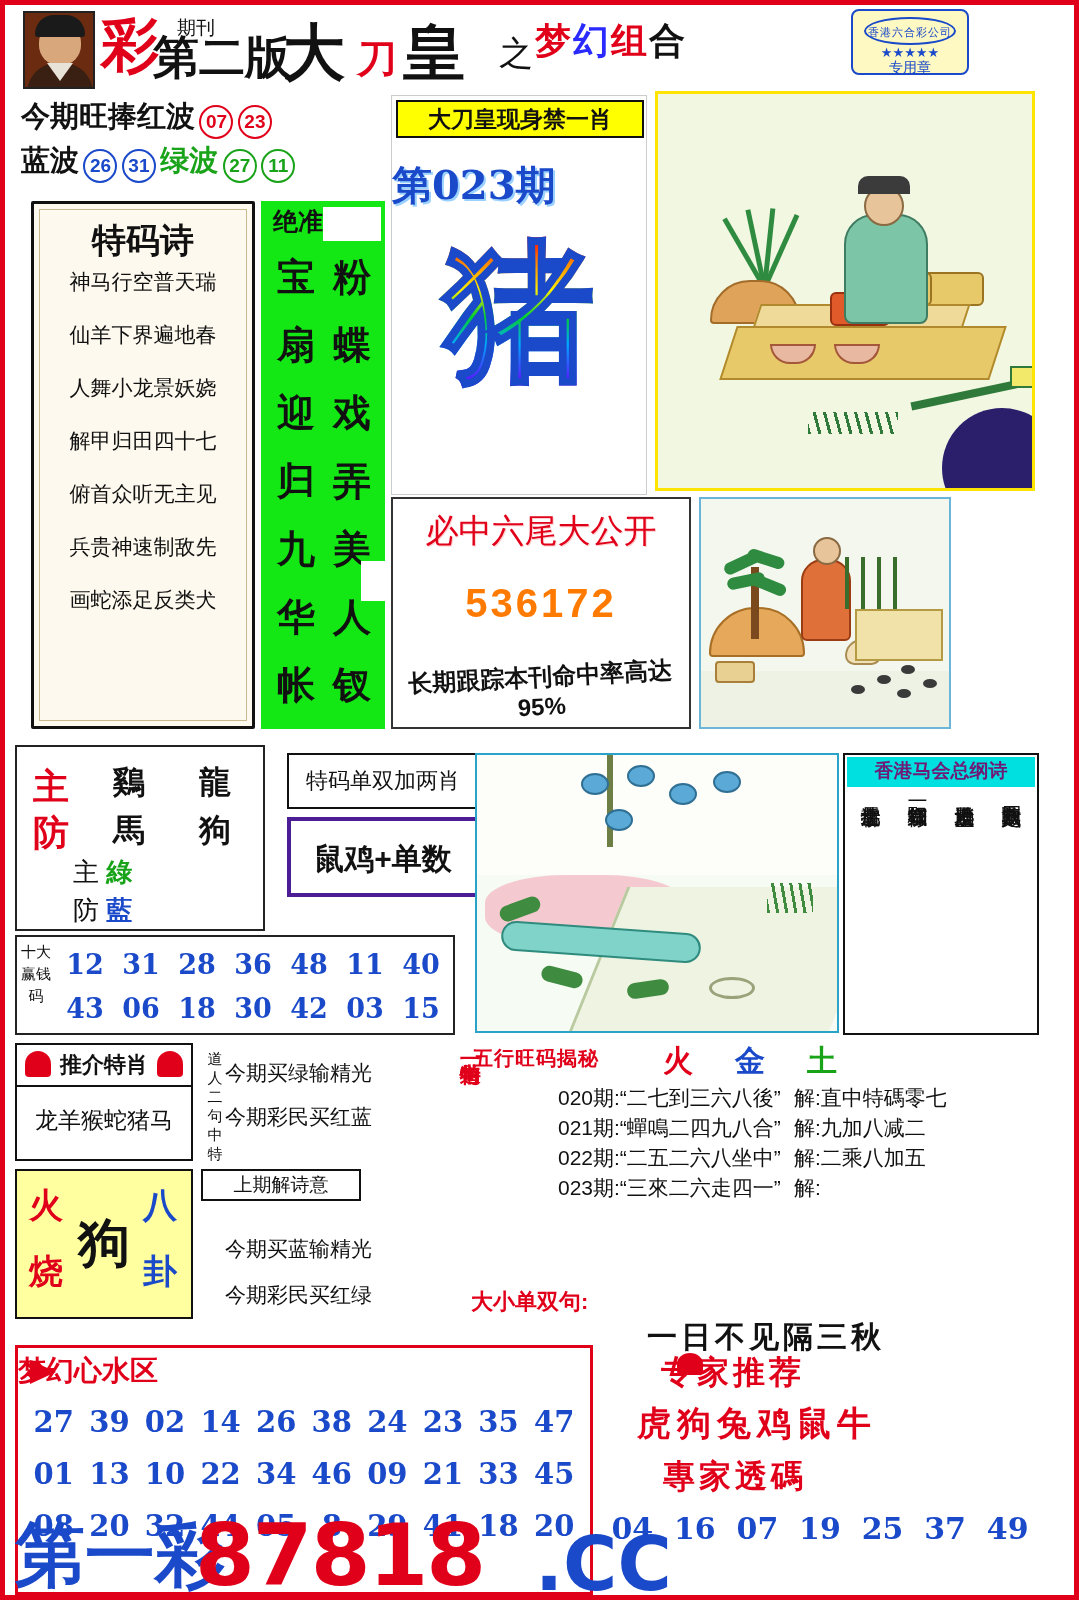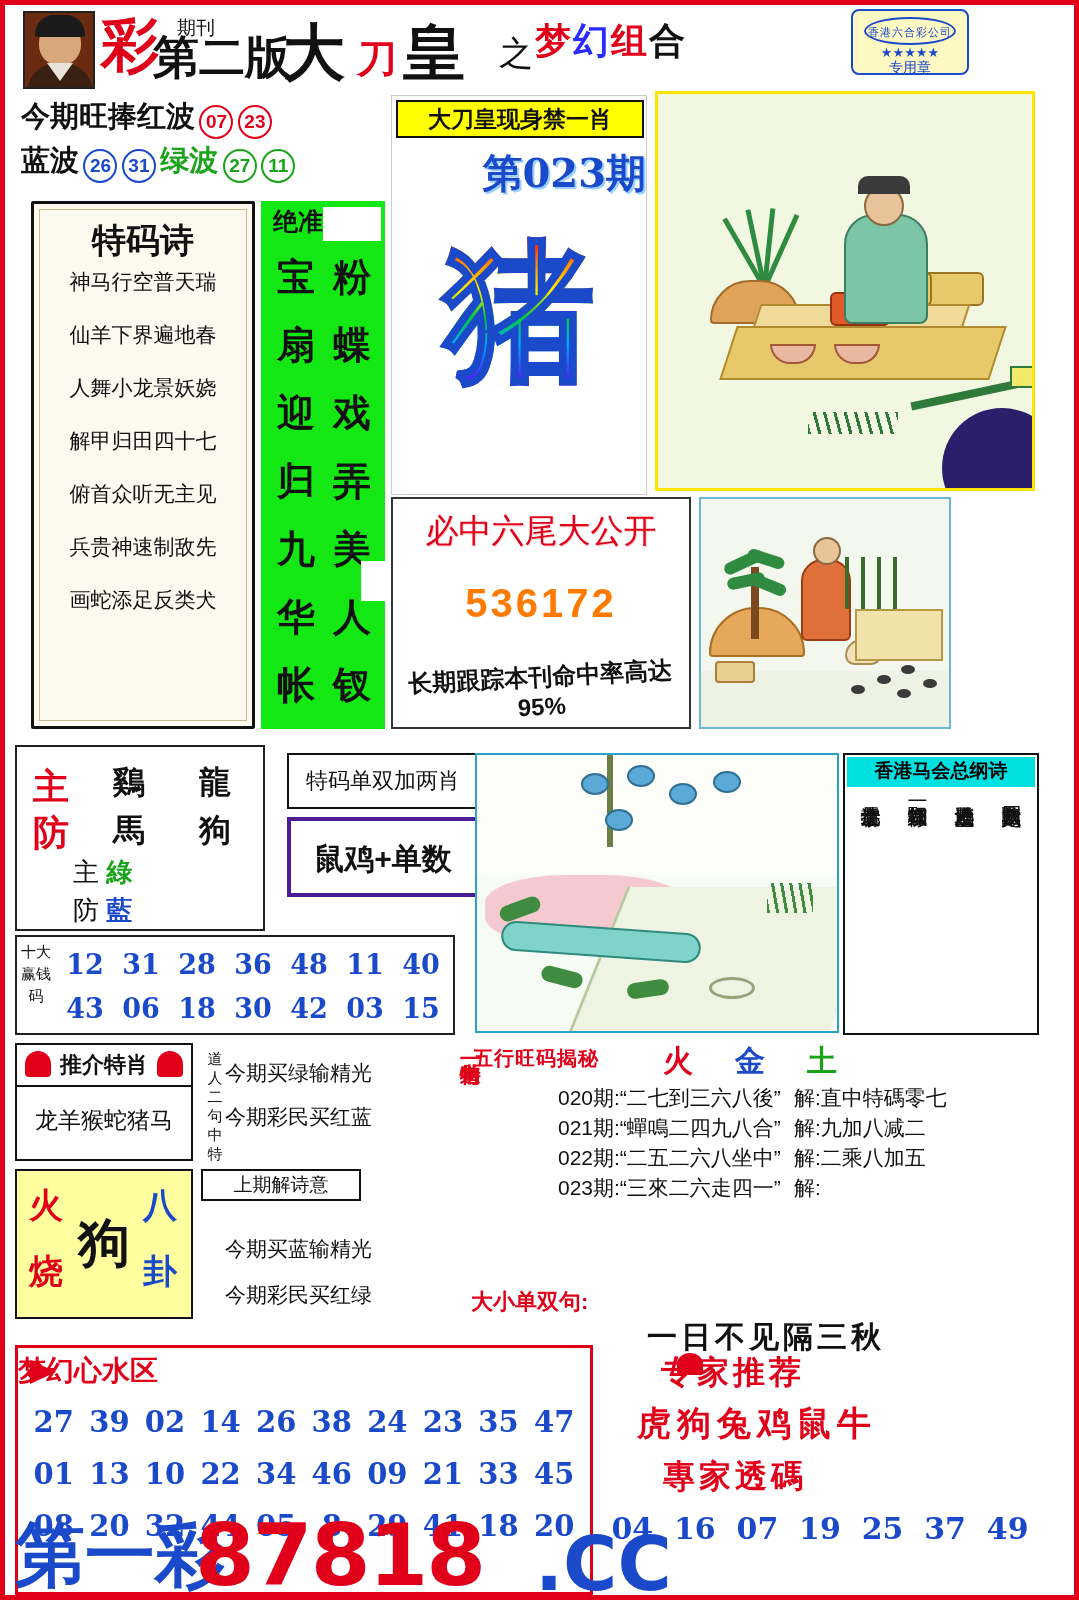--- a/index.html
+++ b/index.html
@@ -90,21 +90,21 @@
      background:#ffffff; }
   #bose .mask2 { position:absolute; left:100px; top:360px; width:24px; height:40px;
      background:#ffffff; }
 
   
   #zodiac { left:386px; top:90px; width:256px; height:400px; background:#ffffff;
      border:1px solid #ccc; }
   #zodiac .bar { position:absolute; left:4px; top:4px; width:248px; height:38px;
      background:#ffff00; border:2px solid #111; text-align:center; line-height:34px;
      font-size:23px; color:#111; font-weight:bold; }
-  #zodiac .qi { position:absolute; left:0; top:50px; width:100%; text-align:right;
+  #zodiac .qi { position:absolute; left:0; top:62px; width:100%; text-align:left;
      font-size:40px; font-weight:bold; color:#1a49c9;
      text-shadow:2px 2px 0 #9ad1ff; font-family:"DejaVu Serif", serif; }
   #zodiac .big { position:absolute; left:0; top:140px; width:100%; text-align:center;
      font-size:150px; font-weight:bold; line-height:1;
      background:linear-gradient(180deg,#ff0000 0%,#ff8800 18%,#ffee00 36%,#00cc33 54%,#00aaff 72%,#6a00ff 100%);
      -webkit-background-clip:text; background-clip:text; color:transparent;
      -webkit-text-stroke:3px #1a49c9;
      font-family:"DejaVu Serif", serif; }
 
   
@@ -216,21 +216,21 @@
   #ill3 .leaf { position:absolute; width:42px; height:16px; background:#3f8b3f; border-radius:10px; }
   #ill3 .ring { position:absolute; left:232px; top:222px; width:46px; height:22px;
      border:3px solid #9aa27a; border-radius:50%; }
   #ill3 .grass2 { position:absolute; left:290px; top:128px; width:46px; height:30px; }
 
   
   #hkpoem { left:838px; top:748px; width:196px; height:282px; border:2px solid #111;
      background:#ffffff; }
   #hkpoem .t { position:absolute; left:2px; top:2px; width:calc(100% - 4px); height:30px;
      background:#00e0e0; text-align:center; line-height:28px; font-size:19px;
-     color:#000000; font-weight:bold; }
+     color:#701a75; font-weight:bold; }
   #hkpoem .cols { position:absolute; left:2px; top:36px; right:2px; bottom:2px;
      display:flex; flex-direction:row-reverse; justify-content:space-around; }
   #hkpoem .vcol { writing-mode:vertical-rl; text-orientation:upright;
      font-size:20px; line-height:1.25; color:#111; font-family:"DejaVu Serif", serif; }
 
   
   #tuijie { left:10px; top:1038px; width:178px; height:118px; border:2px solid #111;
      background:#ffffff; }
   #tuijie .hd { position:absolute; left:0; top:0; width:100%; height:42px;
      background:#ffffff; border-bottom:2px solid #111; text-align:center;

